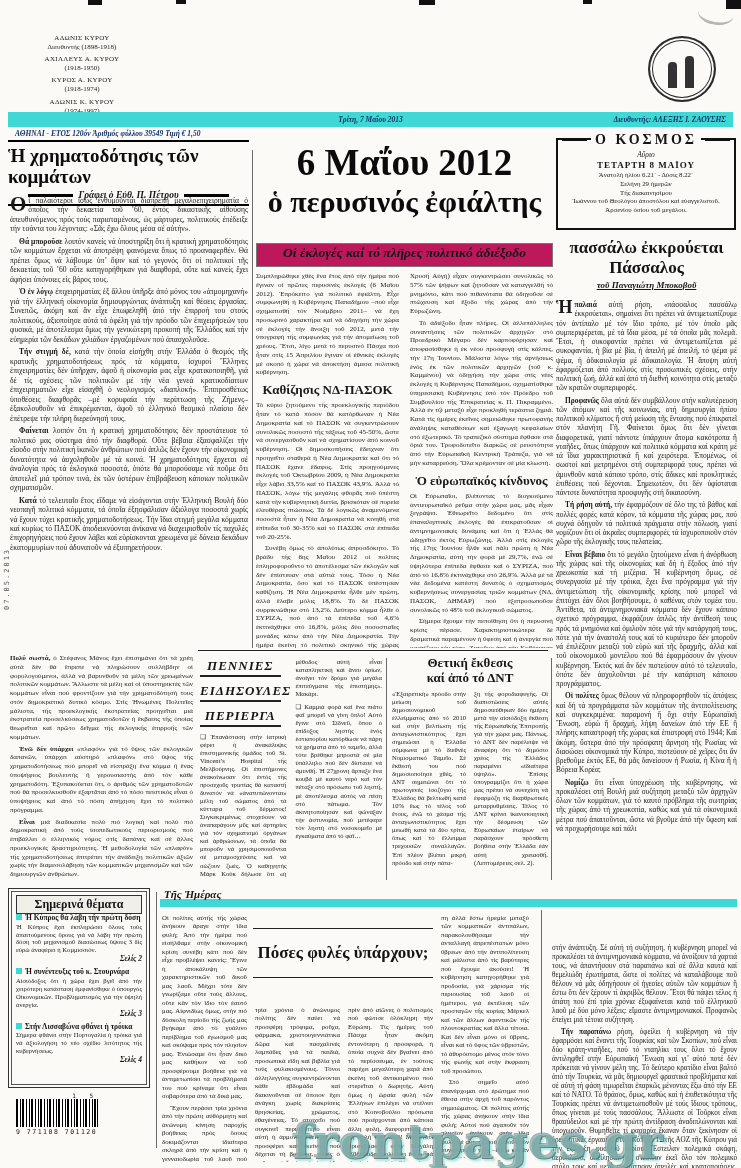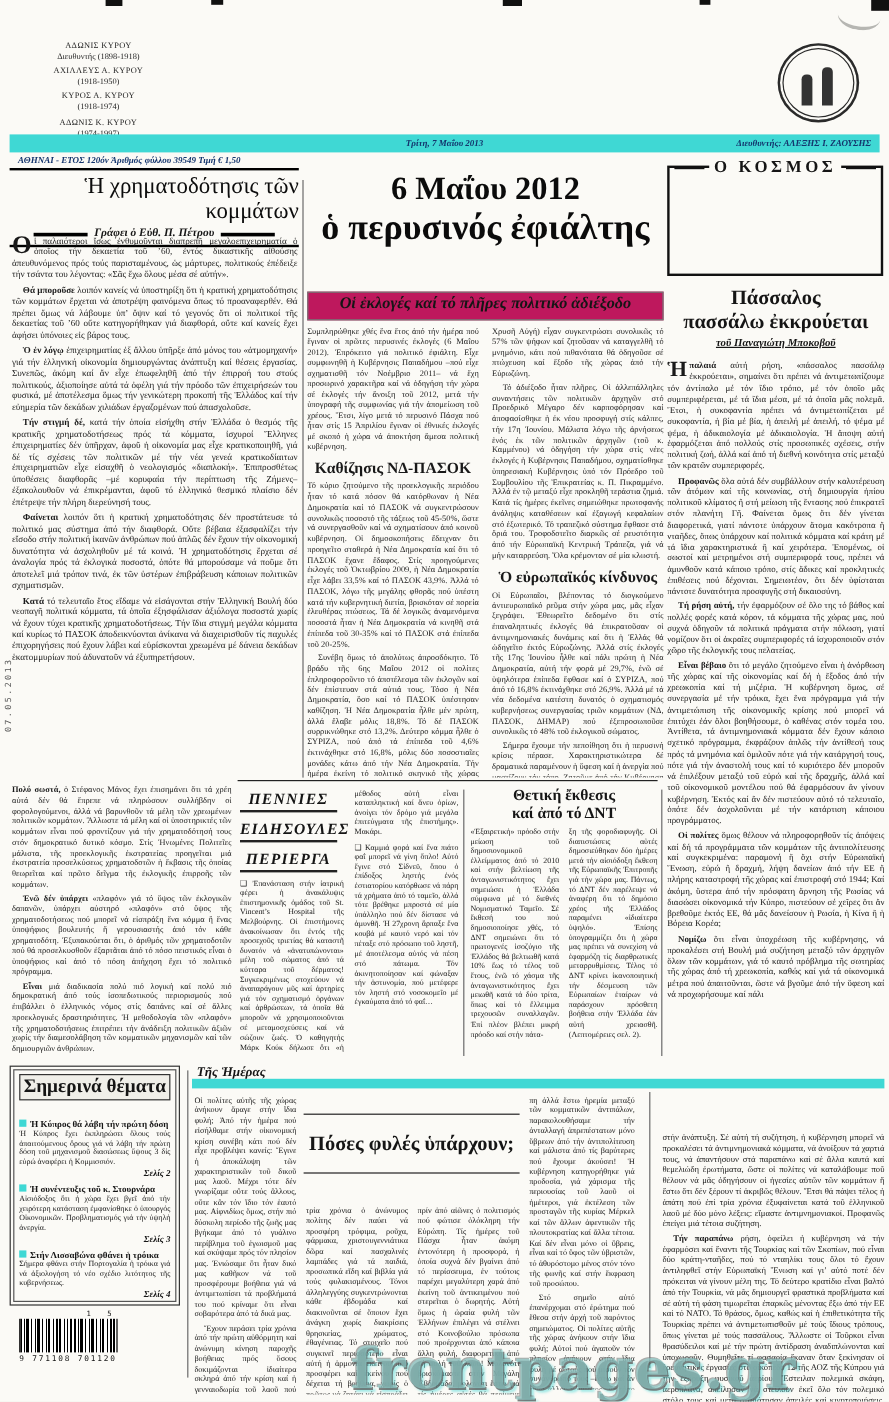--- a/index.html
+++ b/index.html
@@ -25,42 +25,42 @@
   .dateline .dc{width:24%;text-align:center;}
   .dateline .dr{width:38%;text-align:right;}
   
   .bt{font-size:7.6px;line-height:1.25;text-align:justify;color:#191919;overflow:hidden;}
   .bt p{margin:0 0 3px;text-indent:9px;}
   .bt p.noind{text-indent:0;}
   .bt b.lead{font-weight:bold;}
   .drop{float:left;font-size:21px;line-height:17px;font-weight:bold;padding-right:2px;}
   
   .lhead{left:8px;top:140px;width:241px;border-top:2px solid #000;border-bottom:2px solid #000;padding:3px 0 4px;}
-  .lhead h2{margin:1px 0 3px;text-align:right;font-size:19px;line-height:1.08;font-weight:normal;color:#0c0c0c;}
+  .lhead h2{margin:1px 0 3px;text-align:left;font-size:19px;line-height:1.08;font-weight:bold;color:#0c0c0c;}
   .bylinerow{display:flex;align-items:center;margin:0 20px;gap:5px;}
   .bylinerow .brule{flex:1;height:3px;background:#000;}
   .bylinerow .by{font-size:9.5px;font-weight:bold;font-style:italic;white-space:nowrap;}
   
   .topics{left:8px;top:888px;width:142px;height:200px;border:1px solid #333;padding:2px;box-sizing:border-box;overflow:hidden;}
   .topics .inner{border:1px solid #555;height:100%;padding:3px 4px;box-sizing:border-box;overflow:hidden;}
-  .topics h3{margin:0 0 16px;border:1px solid #333;background:#f0efe9;text-align:center;
-             font-size:16px;font-weight:bold;padding:1px 0;}
+  .topics h3{margin:0 0 0;border:1px solid #333;background:#f0efe9;text-align:center;
+             font-size:12px;font-weight:bold;padding:1px 0;}
   .titem{margin-bottom:5px;}
   .titem .tt{font-size:7.5px;font-weight:bold;line-height:1.15;}
   .titem .tt .sq{display:inline-block;width:6px;height:6px;background:var(--accent,#3fd8d4);margin-right:3px;}
   .titem .tx{font-size:6.6px;line-height:1.2;text-align:justify;}
   .titem .pg{text-align:right;font-size:7.5px;font-weight:bold;font-style:italic;}
   
   .barcode{left:16px;top:1092px;width:82px;}
   .barcode .iss{text-align:right;font-size:6px;letter-spacing:5px;font-family:"DejaVu Sans Mono",monospace;}
   .barcode .bars{height:28px;background:repeating-linear-gradient(90deg,#000 0 1px,#fff 1px 3px,#000 3px 4px,#fff 4px 5px,#000 5px 7px,#fff 7px 9px);border-left:1px solid #000;border-right:1px solid #000;}
   .barcode .num{font-size:6.5px;letter-spacing:1.5px;font-family:"DejaVu Sans Mono",monospace;margin-top:1px;}
   
   .mainhl{left:256px;top:142px;width:297px;text-align:center;font-weight:bold;color:#0b0b0b;}
-  .mainhl .h1{font-size:27px;line-height:1.15;}
+  .mainhl .h1{font-size:37px;line-height:1.15;}
   .mainhl .h2{font-size:30px;line-height:1.1;text-align:center;}
   .subhead{left:256px;top:243px;width:297px;height:24px;background:#be185d;border:1px solid #777;
            box-sizing:border-box;text-align:center;font-size:13.5px;font-weight:bold;font-style:italic;line-height:18px;}
   .sechead{text-align:center;font-size:13px;font-weight:bold;margin:5px 0 3px;text-indent:0;}
   
   .pennies{left:200px;top:658px;width:182px;height:224px;column-count:2;column-gap:9px;column-fill:auto;overflow:hidden;}
   .ptitle{font-size:13px;font-style:italic;font-weight:bold;letter-spacing:1px;border-bottom:2px solid #222;
           padding-bottom:1px;margin:0 6px 6px 0;text-align:center;}
   .pitem{font-size:6.6px;line-height:1.22;text-align:justify;margin-bottom:5px;}
   
@@ -239,25 +239,33 @@
       <p>ξη τῆς φοροδιαφυγῆς. Οἱ διαπιστώσεις αὐτές δημοσιεύθηκαν δύο ἡμέρες μετά τήν αἰσιόδοξη ἔκθεση τῆς Εὐρωπαϊκῆς Ἐπιτροπῆς γιά τήν χώρα μας. Πάντως, τό ΔΝΤ δέν παρέλειψε νά ἀναφέρη ὅτι τό δημόσιο χρέος τῆς Ἑλλάδος παραμένει «ἰδιαίτερα ὑψηλό». Ἐπίσης ὑπογραμμίζει ὅτι ἡ χώρα μας πρέπει νά συνεχίση νά ἐφαρμόζη τίς διαρθρωτικές μεταρρυθμίσεις. Τέλος τό ΔΝΤ κρίνει ἱκανοποιητική τήν δέσμευση τῶν Εὐρωπαίων ἑταίρων νά παράσχουν πρόσθετη βοήθεια στήν Ἑλλάδα ἐάν αὐτή χρειασθῆ. (Λεπτομέρειες σελ. 2).</p>
     </div>
   </div>
 
   <div class="abs kosmos">
     <div class="ktitle">
       <span class="krule"></span>
       <span class="kt">Ο ΚΟΣΜΟΣ</span>
       <span class="krule"></span>
     </div>
+    <div class="klines">
+      <div class="k0">Αὔριο</div>
+      <div class="k1">ΤΕΤΑΡΤΗ 8 ΜΑΪΟΥ</div>
+      <div class="kx">Ἀνατολή ἡλίου 6.21΄ - Δύσις 8.22΄</div>
+      <div class="kx">Σελήνη 29 ἡμερῶν</div>
+      <div class="kx">Τῆς διακαινησίμου</div>
+      <div class="kx">Ἰωάννου τοῦ Θεολόγου ἀποστόλου καί εὐαγγελιστοῦ. Ἀρσενίου ὁσίου τοῦ μεγάλου.</div>
+    </div>
   </div>
 
   <div class="abs rhead">
+    <div class="rh">πασσάλω ἐκκρούεται</div>
     <div class="rh">Πάσσαλος</div>
-    <div class="rh">πασσάλω ἐκκρούεται</div>
     <div class="rby">τοῦ Παναγιώτη Μποκοβοῦ</div>
   </div>
 
   <div class="abs bt" style="left:556px;top:300px;width:181px;height:588px;font-size:7.4px;">
     <p class="noind"><span class="drop" style="font-size:18px;line-height:15px;">Ἡ</span><b class="lead">παλαιά </b><span>αὐτή ρήση, «πάσσαλος πασσάλῳ ἐκκρούεται», σημαίνει ὅτι πρέπει νά ἀντιμετωπίζουμε τόν ἀντίπαλο μέ τόν ἴδιο τρόπο, μέ τόν ὁποῖο μᾶς συμπεριφέρεται, μέ τά ἴδια μέσα, μέ τά ὁποῖα μᾶς πολεμᾶ. Ἔτσι, ἡ συκοφαντία πρέπει νά ἀντιμετωπίζεται μέ συκοφαντία, ἡ βία μέ βία, ἡ ἀπειλή μέ ἀπειλή, τό ψέμα μέ ψέμα, ἡ ἀδικαιολογία μέ ἀδικαιολογία. Ἡ ἄποψη αὐτή ἐφαρμόζεται ἀπό πολλούς στίς προσωπικές σχέσεις, στήν πολιτική ζωή, ἀλλά καί ἀπό τή διεθνή κοινότητα στίς μεταξύ τῶν κρατῶν συμπεριφορές.</span></p>
     <p><b class="lead">Προφανῶς </b><span>ὅλα αὐτά δέν συμβάλλουν στήν καλυτέρευση τῶν ἀτόμων καί τῆς κοινωνίας, στή δημιουργία ἠπίου πολιτικοῦ κλίματος ἤ στή μείωση τῆς ἔντασης πού ἐπικρατεῖ στόν πλανήτη Γῆ. Φαίνεται ὅμως ὅτι δέν γίνεται διαφορετικά, γιατί πάντοτε ὑπάρχουν ἄτομα κακότροπα ἤ νταῆδες, ὅπως ὑπάρχουν καί πολιτικά κόμματα καί κράτη μέ τά ἴδια χαρακτηριστικά ἤ καί χειρότερα. Ἑπομένως, οἱ σωστοί καί μετρημένοι στή συμπεριφορά τους, πρέπει νά ἀμυνθοῦν κατά κάποιο τρόπο, στίς ἄδικες καί προκλητικές ἐπιθέσεις πού δέχονται. Σημειωτέον, ὅτι δέν ὑφίσταται πάντοτε δυνατότητα προσφυγῆς στή δικαιοσύνη.</span></p>
     <p><b class="lead">Τή ρήση αὐτή, </b><span>τήν ἐφαρμόζουν σέ ὅλο της τό βάθος καί πολλές φορές κατά κόρον, τά κόμματα τῆς χώρας μας, πού συχνά ὁδηγοῦν τά πολιτικά πράγματα στήν πόλωση, γιατί νομίζουν ὅτι οἱ ἀκραῖες συμπεριφορές τά ἰσχυροποιοῦν στόν χῶρο τῆς ἐκλογικῆς τους πελατείας.</span></p>
     <p><b class="lead">Εἶναι βέβαιο </b><span>ὅτι τό μεγάλο ζητούμενο εἶναι ἡ ἀνόρθωση τῆς χώρας καί τῆς οἰκονομίας καί δή ἡ ἔξοδος ἀπό τήν χρεωκοπία καί τή μιζέρια. Ἡ κυβέρνηση ὅμως, σέ συνεργασία μέ τήν τρόικα, ἔχει ἕνα πρόγραμμα γιά τήν ἀντιμετώπιση τῆς οἰκονομικῆς κρίσης πού μπορεῖ νά ἐπιτύχει ἐάν ὅλοι βοηθήσουμε, ὁ καθένας στόν τομέα του. Ἀντίθετα, τά ἀντιμνημονιακά κόμματα δέν ἔχουν κάποιο σχετικό πρόγραμμα, ἐκφράζουν ἁπλῶς τήν ἀντίθεσή τους πρός τά μνημόνια καί ὁμιλοῦν πότε γιά τήν κατάργησή τους, πότε γιά τήν ἀναστολή τους καί τό κυριότερο δέν μποροῦν νά ἐπιλέξουν μεταξύ τοῦ εὐρώ καί τῆς δραχμῆς, ἀλλά καί τοῦ οἰκονομικοῦ μοντέλου πού θά ἐφαρμόσουν ἄν γίνουν κυβέρνηση. Ἐκτός καί ἄν δέν πιστεύουν αὐτό τό τελευταῖο, ὁπότε δέν ἀσχολοῦνται μέ τήν κατάρτιση κάποιου προγράμματος.</span></p>
     <p><b class="lead">Οἱ πολίτες </b><span>ὅμως θέλουν νά πληροφορηθοῦν τίς ἀπόψεις καί δή τά προγράμματα τῶν κομμάτων τῆς ἀντιπολίτευσης καί συγκεκριμένα: παραμονή ἤ ὄχι στήν Εὐρωπαϊκή Ἕνωση, εὐρώ ἤ δραχμή, λήψη δανείων ἀπό τήν ΕΕ ἤ πλήρης καταστροφή τῆς χώρας καί ἐπιστροφή στό 1944; Καί ἀκόμη, ὕστερα ἀπό τήν πρόσφατη ἄρνηση τῆς Ρωσίας νά διασώσει οἰκονομικά τήν Κύπρο, πιστεύουν σέ χεῖρες ὅτι ἄν βρεθοῦμε ἐκτός ΕΕ, θά μᾶς δανείσουν ἡ Ρωσία, ἡ Κίνα ἤ ἡ Βόρεια Κορέα;</span></p>
     <p><b class="lead">Νομίζω </b><span>ὅτι εἶναι ὑποχρέωση τῆς κυβέρνησης, νά προκαλέσει στή Βουλή μιά συζήτηση μεταξύ τῶν ἀρχηγῶν ὅλων τῶν κομμάτων, γιά τό καυτό πρόβλημα τῆς σωτηρίας τῆς χώρας ἀπό τή χρεωκοπία, καθώς καί γιά τά οἰκονομικά μέτρα πού ἀπαιτοῦνται, ὥστε νά βγοῦμε ἀπό τήν ὕφεση καί νά προχωρήσουμε καί πάλι</span></p>

